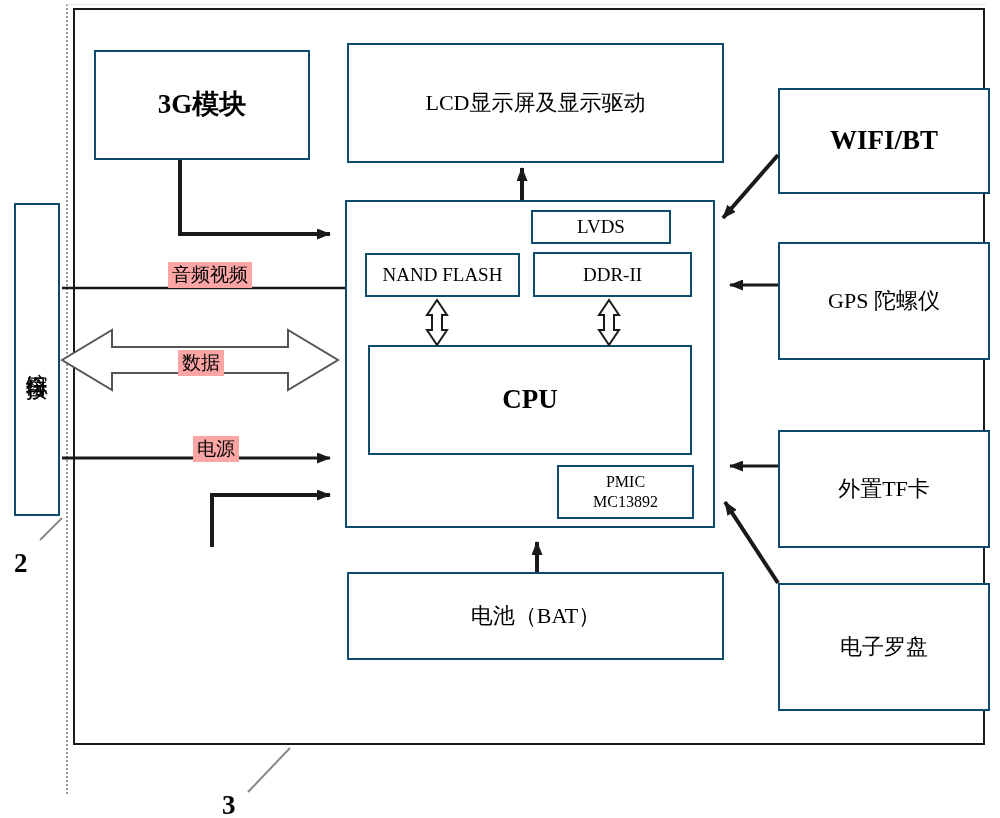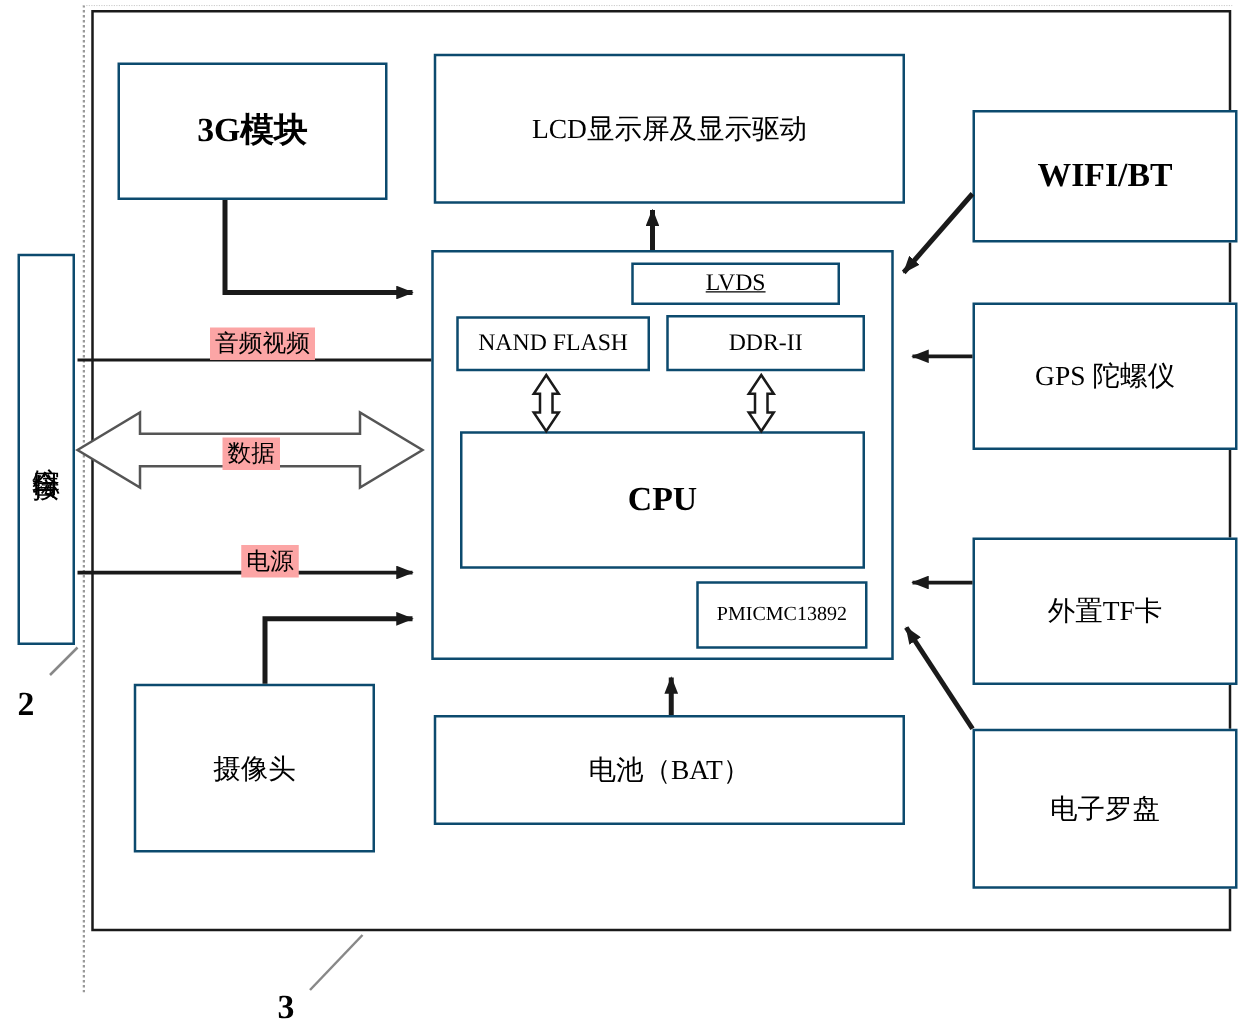--- a/index.html
+++ b/index.html
@@ -95,60 +95,57 @@
     <span class="label-lg">3G模块</span>
   </div>
 
   <div class="box" style="left:347px; top:43px; width:377px; height:120px;">
     <span class="label-cn">LCD显示屏及显示驱动</span>
   </div>
 
   <div class="box" style="left:345px; top:200px; width:370px; height:328px; display:block;">
   </div>
 
-  <div class="box" style="left:505px; top:210px; width:167px; height:34px;text-decoration:underline;">
+  <div class="box" style="left:531px; top:210px; width:140px; height:34px;">
     <span class="label-sm">LVDS</span>
   </div>
 
   <div class="box" style="left:533px; top:252px; width:159px; height:45px;">
     <span class="label-sm">DDR-II</span>
   </div>
 
   <div class="box" style="left:365px; top:253px; width:155px; height:44px;">
     <span class="label-sm">NAND FLASH</span>
   </div>
 
   <div class="box" style="left:368px; top:345px; width:324px; height:110px;">
     <span class="label-lg">CPU</span>
   </div>
 
-  <div class="box" style="left:557px; top:465px; width:137px; height:54px; flex-direction:row;">
+  <div class="box" style="left:557px; top:465px; width:137px; height:54px; flex-direction:column;">
     <span class="label-xs">PMIC</span>
     <span class="label-xs">MC13892</span>
   </div>
 
   <div class="box" style="left:778px; top:88px; width:212px; height:106px;">
     <span class="label-lg">WIFI/BT</span>
   </div>
 
   <div class="box" style="left:778px; top:242px; width:212px; height:118px;">
     <span class="label-cn">GPS 陀螺仪</span>
   </div>
 
   <div class="box" style="left:778px; top:430px; width:212px; height:118px;">
     <span class="label-cn">外置TF卡</span>
   </div>
 
   <div class="box" style="left:778px; top:583px; width:212px; height:128px;">
     <span class="label-cn">电子罗盘</span>
   </div>
 
-  <div class="box" style="left:107px; top:547px; width:193px; height:135px;">
-    <span class="label-cn">摄像头</span>
-  </div>
 
   <div class="box" style="left:347px; top:572px; width:377px; height:88px;">
     <span class="label-cn">电池（BAT）</span>
   </div>
 
   <svg class="overlay" viewBox="0 0 1000 818">
     <defs>
       <marker id="arrowFilled" markerWidth="11" markerHeight="9" refX="10" refY="4.5" orient="auto" markerUnits="userSpaceOnUse">
         <path d="M0,0 L11,4.5 L0,9 z" fill="#1a1a1a"></path>
       </marker>

